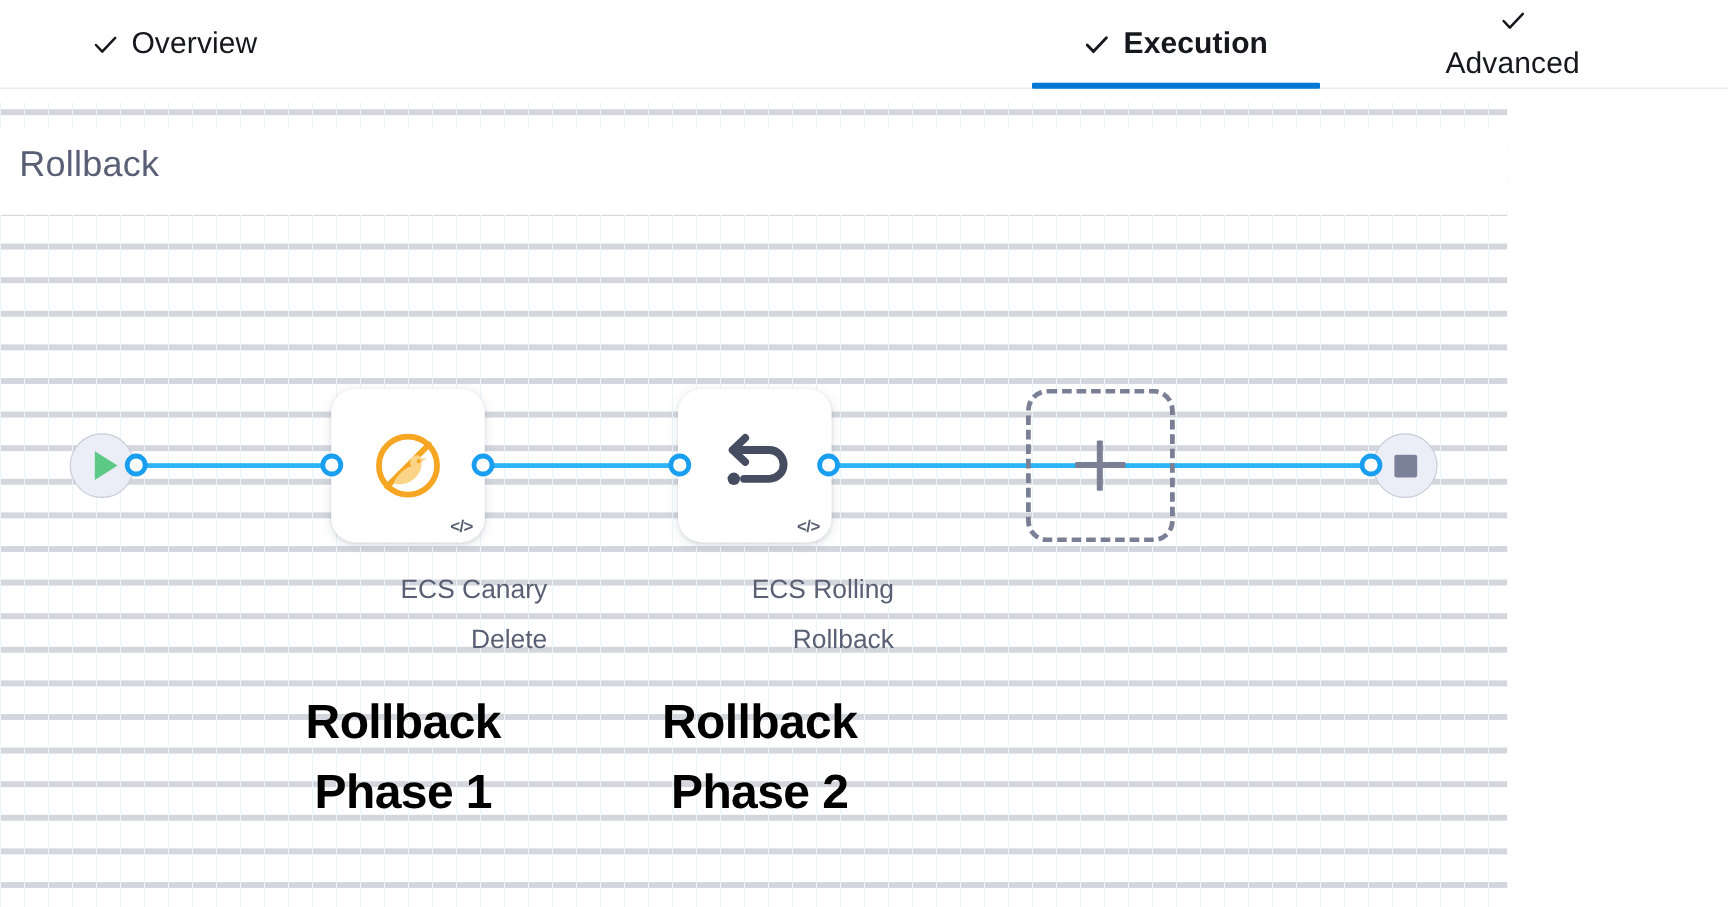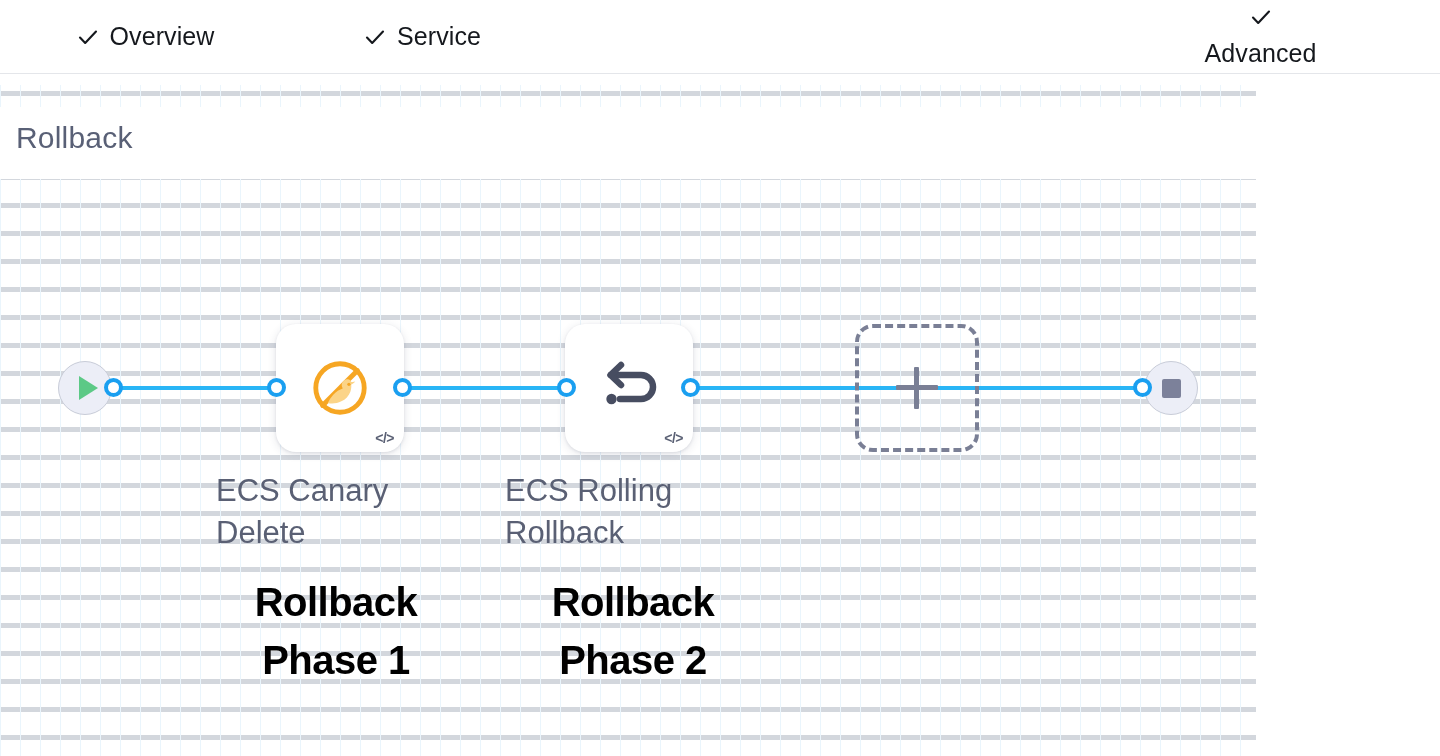--- a/index.html
+++ b/index.html
@@ -240,22 +240,22 @@
   .plus-icon::before {
     left: 0; top: 18px; width: 42px; height: 5px;
   }
   .plus-icon::after {
     left: 18px; top: 0; width: 5px; height: 42px;
   }
 
   
   .node-label {
     position: absolute;
-    text-align: left;
-    font-size: 31px;
+    text-align: right;
+    font-size: 22px;
     line-height: 42px;
     color: #5a6074;
     white-space: pre-line;
     user-select: none;
   }
   #label-canary  { left: 216px; top: 385px; width: 240px; }
   #label-rolling { left: 505px; top: 385px; width: 240px; }
   #label-add     { left: 797px; top: 382px; width: 240px; color:#5a6074; }
 
   
@@ -282,30 +282,31 @@
 
     <div class="tab" id="tab-0">
       <span class="tab-check">
         <svg width="22" height="22" viewBox="0 0 22 22" fill="none">
           <path d="M3 11.5L8.2 17L19 5.5" stroke="currentColor" stroke-width="2.1" stroke-linecap="round" stroke-linejoin="round"></path>
         </svg>
       </span>
       <span class="tab-label">Overview</span>
     </div>
 
-    <div class="tab" id="tab-1">
+
+
+    <div class="tab active" id="tab-3">
       <span class="tab-check">
         <svg width="22" height="22" viewBox="0 0 22 22" fill="none">
-          <path d="M3 11.5L8.2 17L19 5.5" stroke="currentColor" stroke-width="2.1" stroke-linecap="round" stroke-linejoin="round"></path>
+          <path d="M3 11.5L8.2 17L19 5.5" stroke="currentColor" stroke-width="2.4" stroke-linecap="round" stroke-linejoin="round"></path>
         </svg>
       </span>
-      <span class="tab-label">Service</span>
+      <span class="tab-label">Execution</span>
+      <span class="tab-underline"></span>
     </div>
-
-
 
     <div class="tab" id="tab-4">
       <span class="tab-check">
         <svg width="22" height="22" viewBox="0 0 22 22" fill="none">
           <path d="M3 11.5L8.2 17L19 5.5" stroke="currentColor" stroke-width="2.1" stroke-linecap="round" stroke-linejoin="round"></path>
         </svg>
       </span>
       <span class="tab-label">Advanced</span>
     </div>
 

